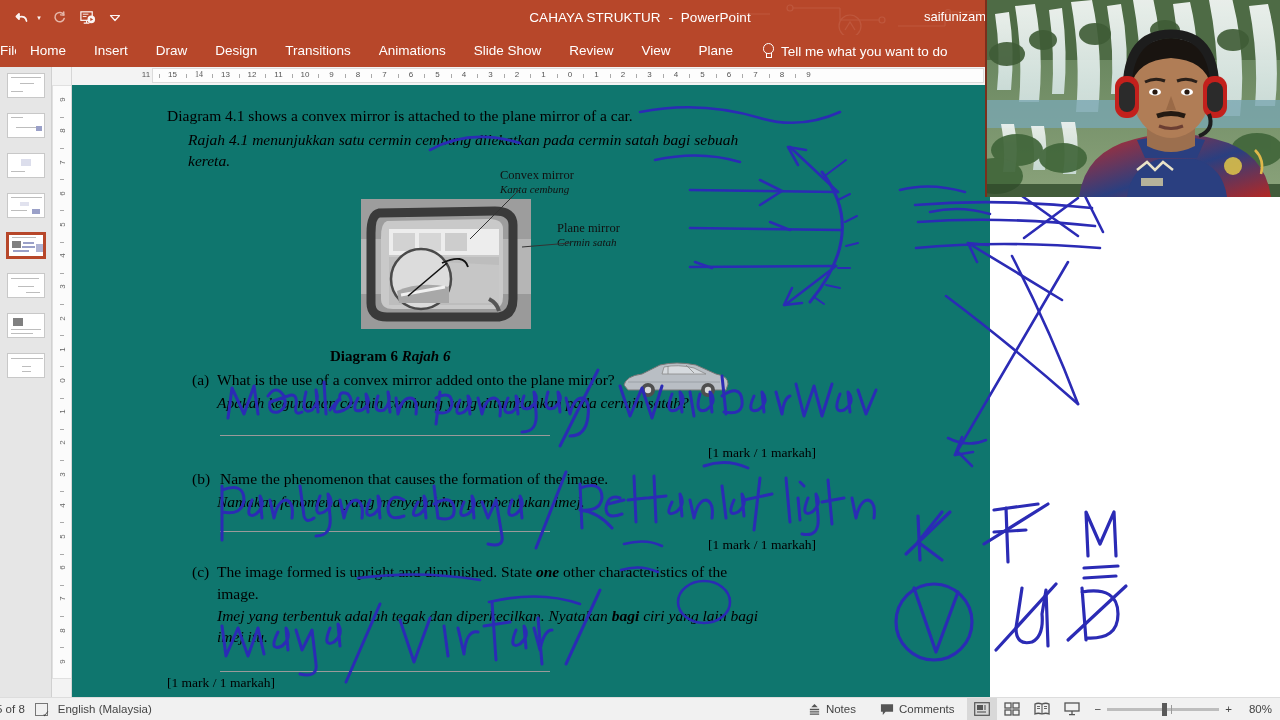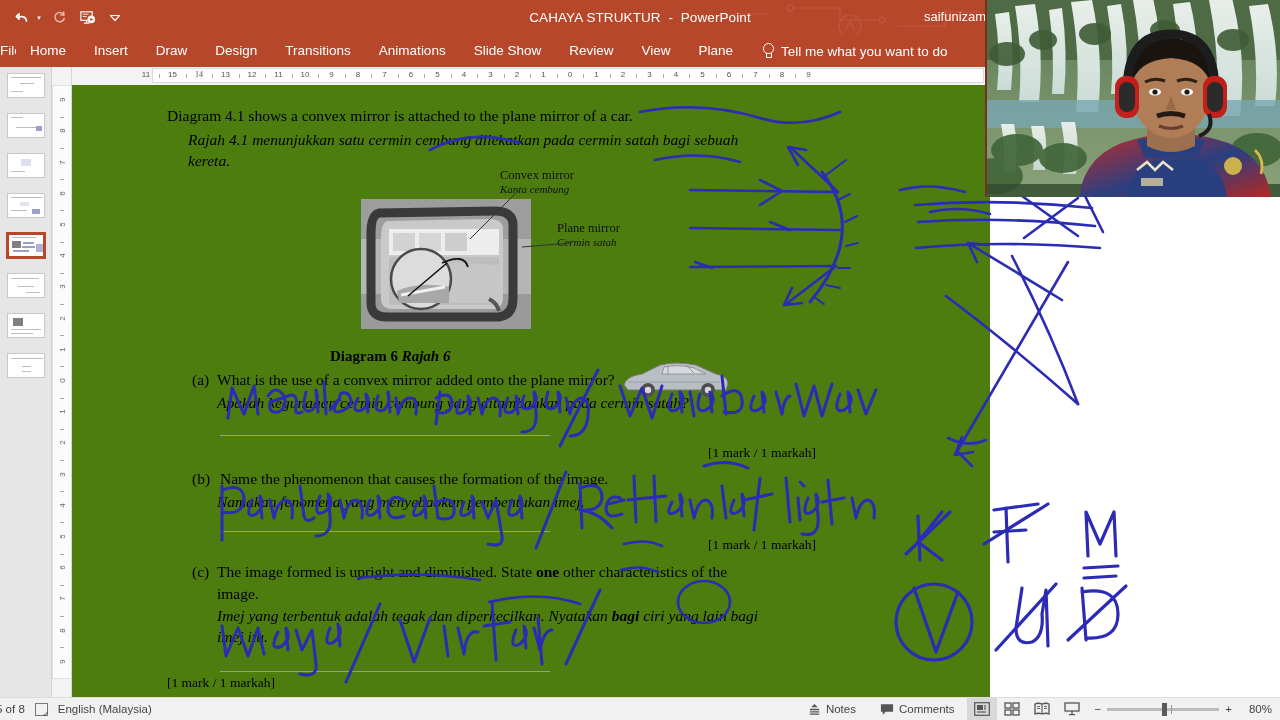--- a/index.html
+++ b/index.html
@@ -101,32 +101,32 @@
   }
   .hr-track { position: absolute; left: 80px; top: 1px; width: 832px; height: 15px;
               background: #fdfdfd; border: 1px solid #dcdcdc; }
   .hr-num { position: absolute; top: 3px; font-size: 8px; color: #555; width: 12px;
             text-align: center; }
   .hr-tick { position: absolute; top: 7px; width: 1px; height: 4px; background: #aaa; }
 
   
   .slide {
     position: absolute; left: 72px; top: 18px; width: 918px; height: 612px;
-    background: #4d7c0f; overflow: hidden;
+    background: #0f766e; overflow: hidden;
   }
   .slide-gray-right {
     position: absolute; left: 990px; top: 18px; width: 290px; height: 612px;
     background: #ffffff;
   }
 
   
   .q-body { position: absolute; font-family: "Liberation Serif", serif; color: #000; }
   .l-en { font-size: 15.5px; }
   .l-ms { font-size: 15.5px; font-style: italic; }
-  .bold { font-weight: bold; }
+  .bold { font-weight: bold; font-style: italic; }
   .mark {
     font-family: "Liberation Serif", serif; font-size: 13.5px;
   }
   .diagram-cap {
     position: absolute; font-family: "Liberation Serif", serif;
     font-size: 15px; font-weight: bold;
   }
   .diagram-cap em { font-style: italic; }
   .lbl {
     position: absolute; font-family: "Liberation Serif", serif; color: #111;

